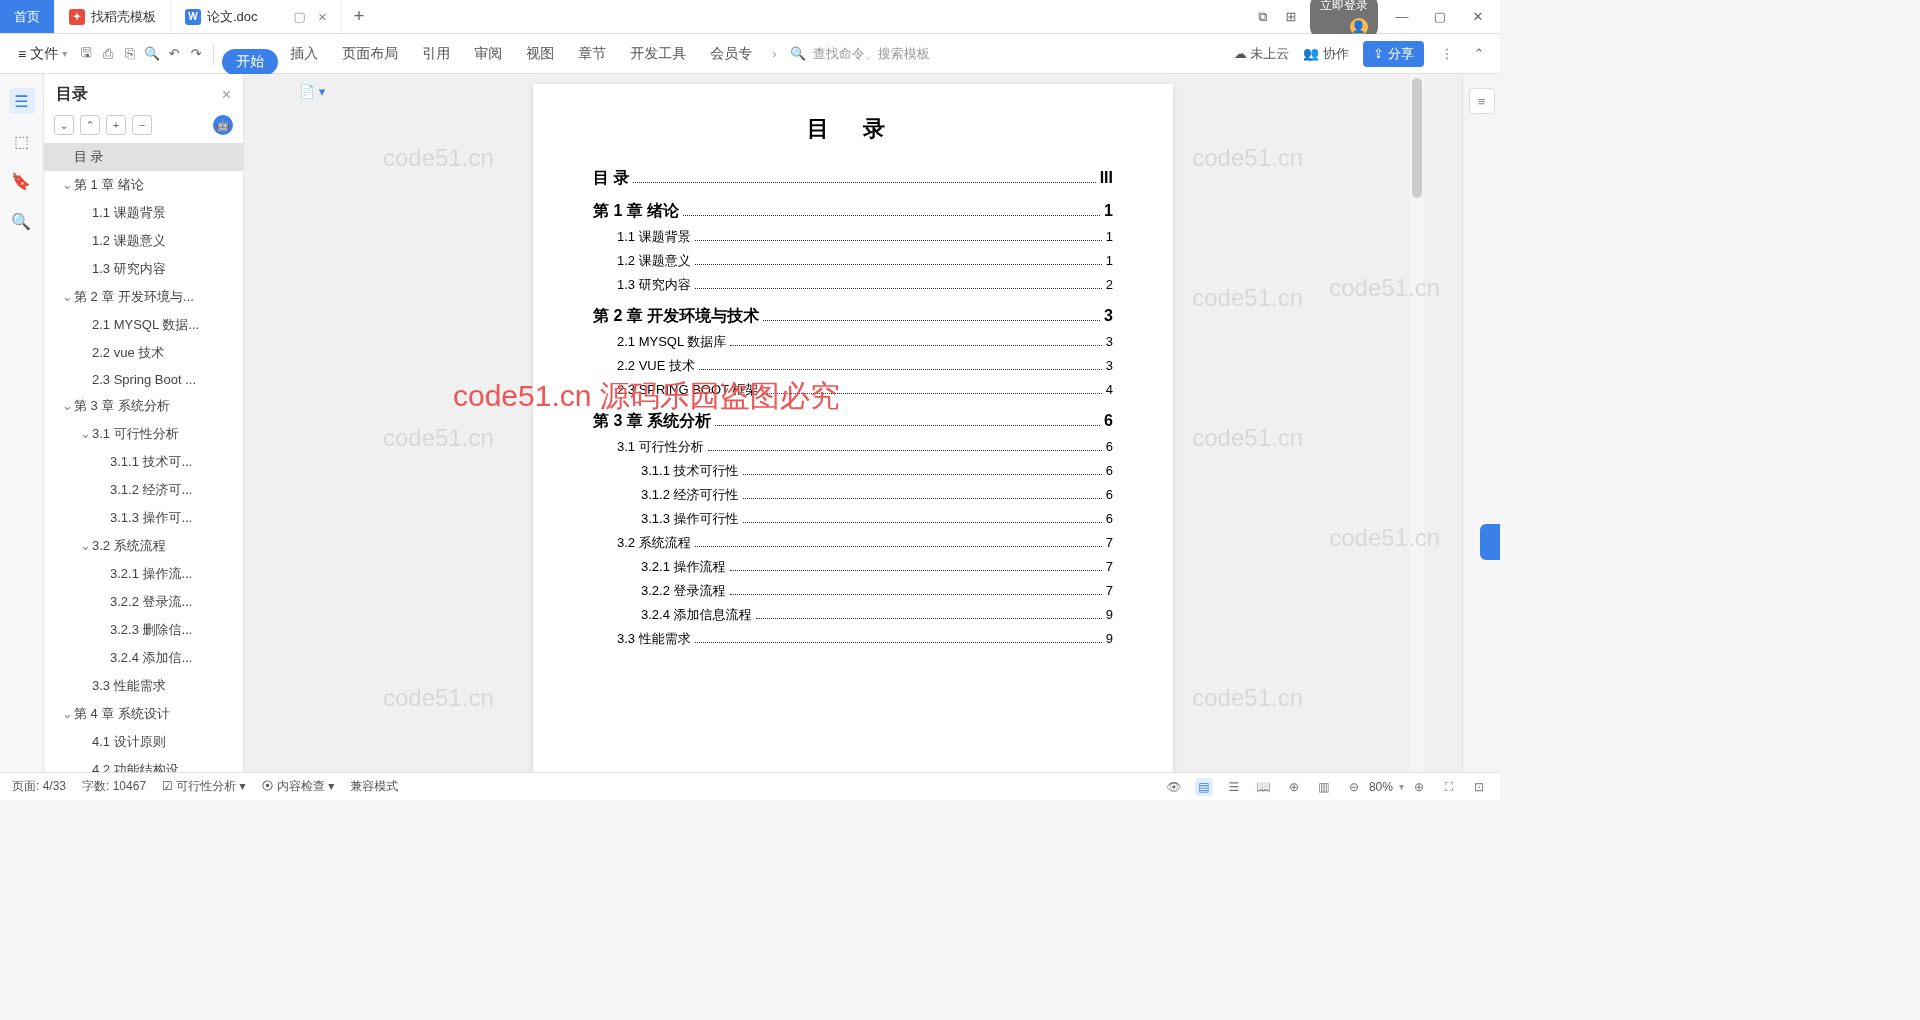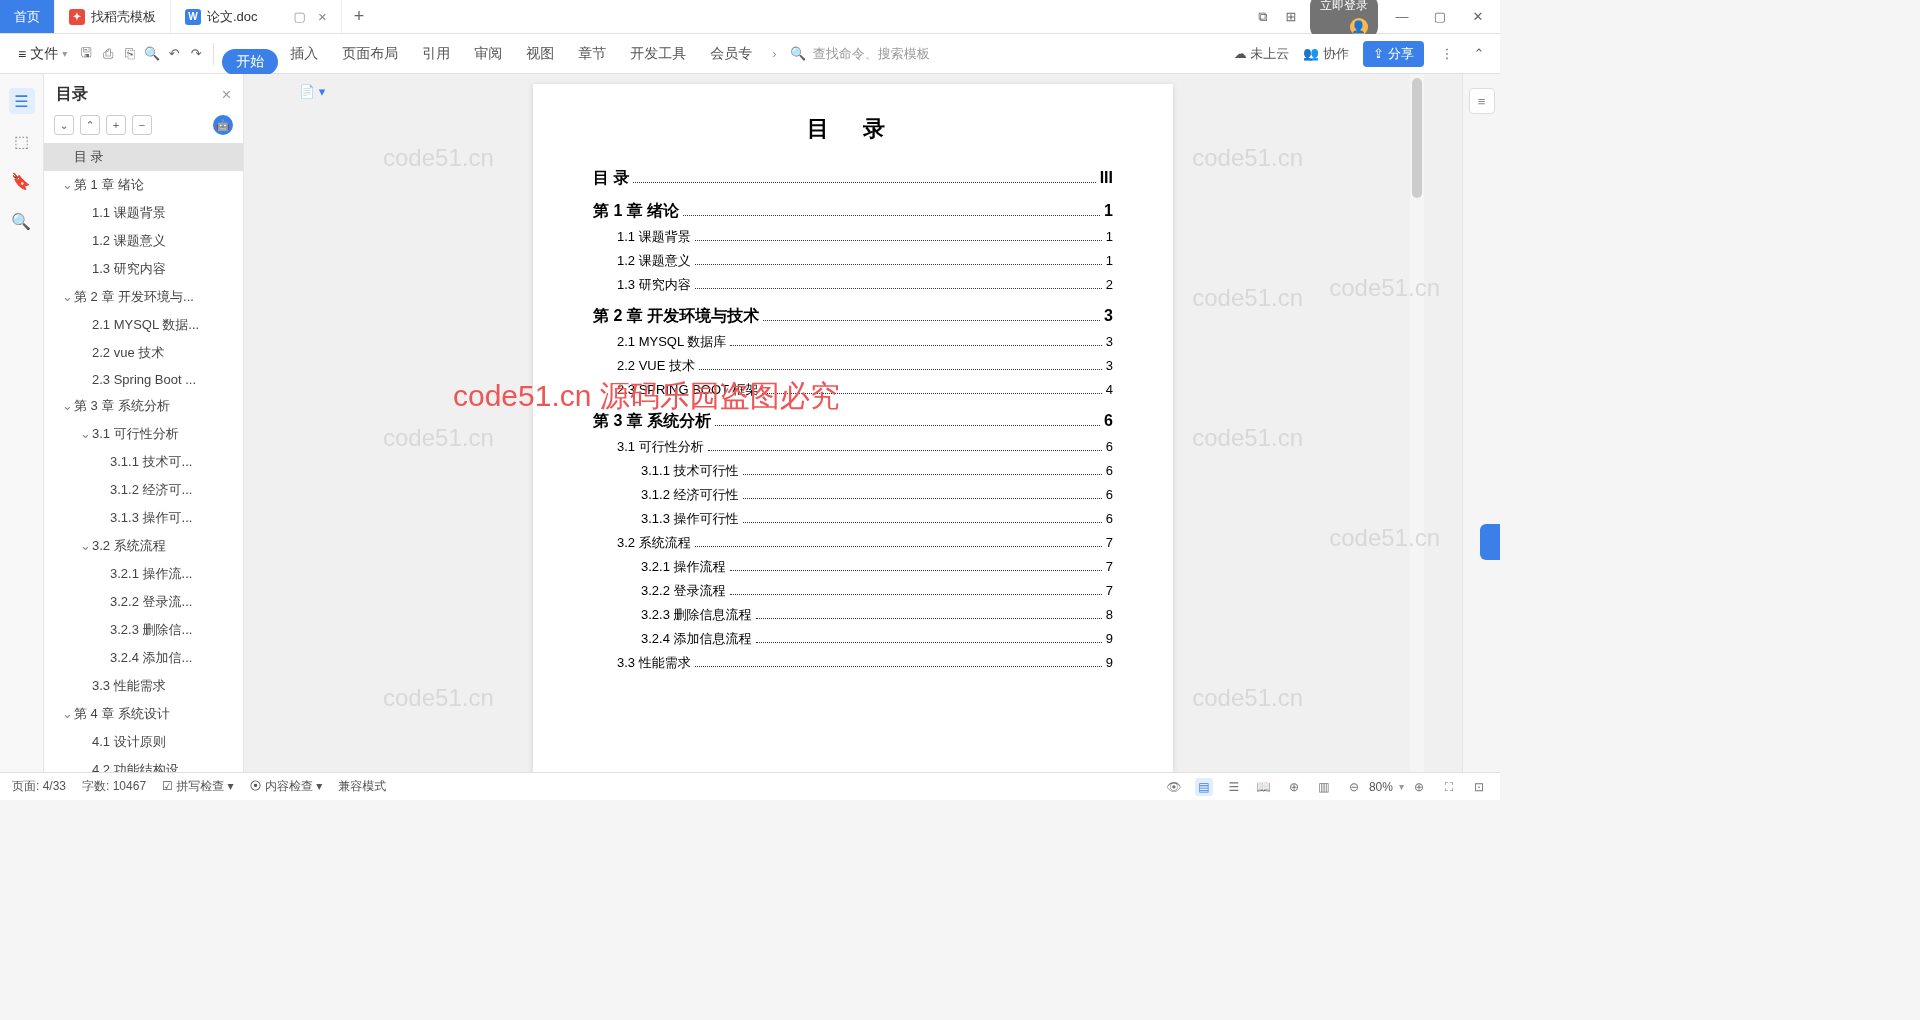--- a/index.html
+++ b/index.html
@@ -279,25 +279,20 @@
             <span class="txt">3.2.1  操作流程</span>
             <span class="dots"></span>
             <span class="pg">7</span>
           </div>
           <div class="toc-row h3">
             <span class="txt">3.2.2  登录流程</span>
             <span class="dots"></span>
             <span class="pg">7</span>
           </div>
           <div class="toc-row h3">
-            <span class="txt">3.2.3  删除信息流程</span>
-            <span class="dots"></span>
-            <span class="pg">8</span>
-          </div>
-          <div class="toc-row h3">
             <span class="txt">3.2.4  添加信息流程</span>
             <span class="dots"></span>
             <span class="pg">9</span>
           </div>
           <div class="toc-row h2">
             <span class="txt">3.3  性能需求</span>
             <span class="dots"></span>
             <span class="pg">9</span>
           </div>
         </div>
@@ -313,21 +308,21 @@
   </div>
   <div class="side-tab"></div>
 
   <div class="wm-bg" style="top:200px;right:60px;position:absolute">code51.cn</div>
   <div class="wm-bg" style="top:450px;right:60px;position:absolute">code51.cn</div>
 </div>
 
 <div class="statusbar">
   <span>页面: 4/33</span>
   <span>字数: 10467</span>
-  <span>☑ <span>拼写检查</span> ▾</span>
+  <span>☑ <span>可行性分析</span> ▾</span>
   <span>⦿ <span>内容检查</span> ▾</span>
   <span>兼容模式</span>
   <div class="sb-right">
     <span class="sb-icon">👁</span>
     <span class="sb-icon active">▤</span>
     <span class="sb-icon">☰</span>
     <span class="sb-icon">📖</span>
     <span class="sb-icon">⊕</span>
     <span class="sb-icon">▥</span>
     <div class="zoom">

